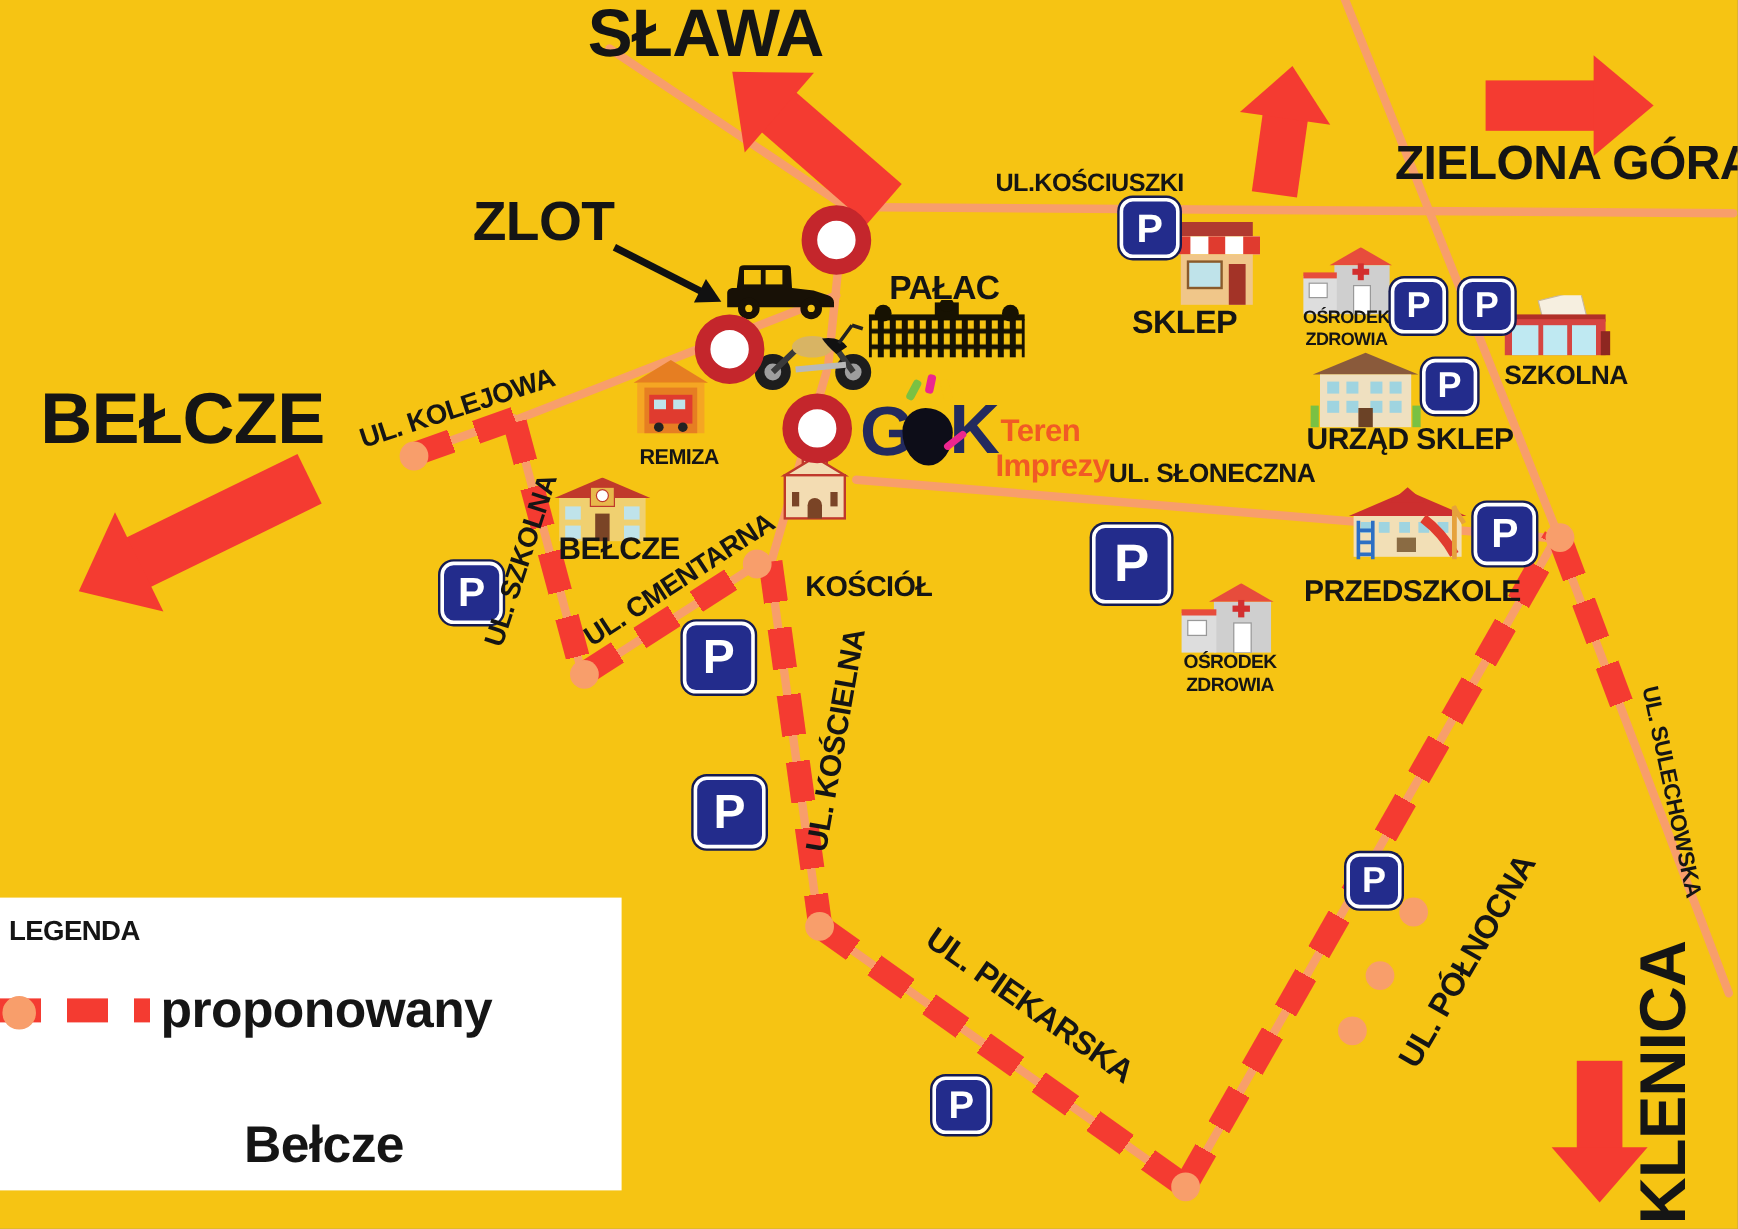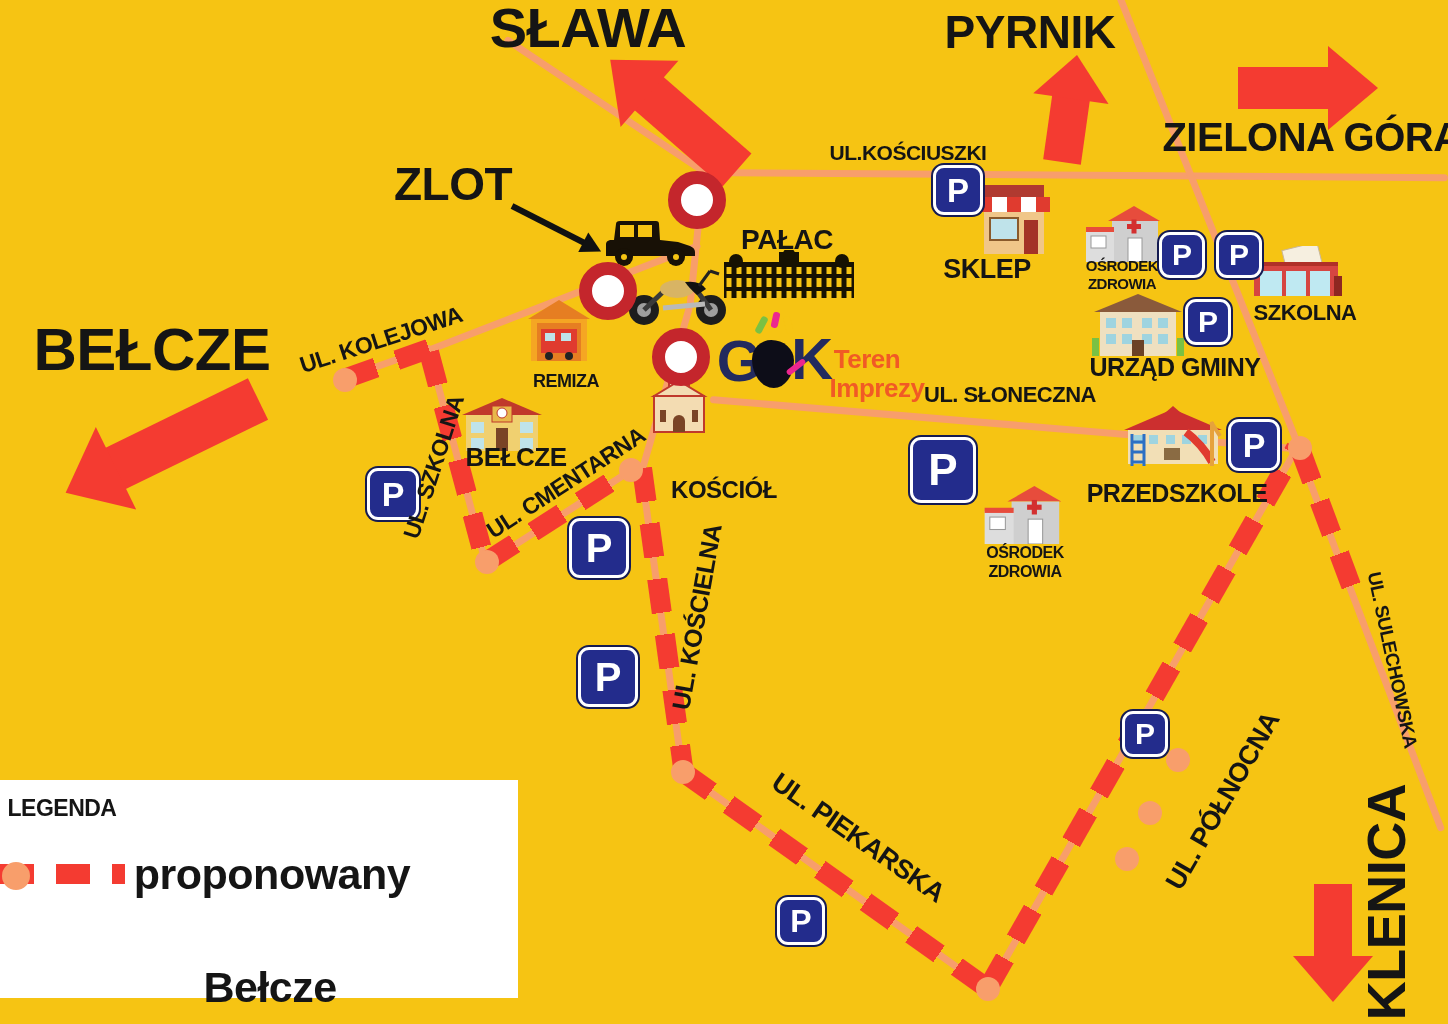--- a/index.html
+++ b/index.html
@@ -28,21 +28,21 @@
     border:13px solid var(--crimson);z-index:5;}
 
   .psign{position:absolute;background:var(--navy);border:3px solid #fff;border-radius:11px;
     box-shadow:0 0 0 2px #151b52;z-index:5;display:flex;align-items:center;justify-content:center;}
   .psign span{color:#fff;font-weight:800;line-height:1;}
 
   .lbl{position:absolute;font-weight:800;color:var(--text);white-space:nowrap;z-index:6;
     transform:translate(-50%,-50%) rotate(var(--r,0deg));letter-spacing:-0.5px;}
   .icon{position:absolute;z-index:4;}
 
-  #legend{position:absolute;left:0;top:780px;width:518px;height:218px;background:var(--legend-bg);z-index:7;}
+  #legend{position:absolute;left:0;top:748px;width:518px;height:244px;background:var(--legend-bg);z-index:7;}
   #legend .lbl{z-index:8;}
 
   .gok-blob{position:absolute;width:42px;height:48px;background:#0d0d18;z-index:4;
     border-radius:46% 54% 48% 52%/40% 42% 58% 60%;}
   .deco{position:absolute;z-index:4;border-radius:3px;}
 </style>
 </head>
 <body>
 
 <div id="canvas">
@@ -304,41 +304,40 @@
       <span style="font-size:30px">P</span>
     </div>
   <div class="psign" style="left:1228px;top:419px;width:52px;height:52px">
       <span style="font-size:34px">P</span>
     </div>
   <div class="psign" style="left:1122px;top:711px;width:46px;height:46px">
       <span style="font-size:30px">P</span>
     </div>
 
   <div class="lbl" style="left:588px;top:27px;font-size:56px">SŁAWA</div>
-  <div class="lbl" style="left:1030px;top:32px;font-size:46px">PYRNIK</div>
   <div class="lbl" style="left:1312px;top:137px;font-size:40px">ZIELONA GÓRA</div>
   <div class="lbl" style="left:152px;top:349px;font-size:60px">BEŁCZE</div>
   <div class="lbl" style="left:1386px;top:902px;font-size:54px;--r:-90deg">KLENICA</div>
   <div class="lbl" style="left:453px;top:184px;font-size:46px">ZLOT</div>
 
   <div class="lbl" style="left:908px;top:153px;font-size:21px">UL.KOŚCIUSZKI</div>
   <div class="lbl" style="left:1010px;top:395px;font-size:22px">UL. SŁONECZNA</div>
   <div class="lbl" style="left:381px;top:340px;font-size:23px;--r:-18deg">UL. KOLEJOWA</div>
   <div class="lbl" style="left:434px;top:467px;font-size:23px;--r:-72deg">UL. SZKOLNA</div>
   <div class="lbl" style="left:566px;top:483px;font-size:23px;--r:-33deg">UL. CMENTARNA</div>
   <div class="lbl" style="left:697px;top:617px;font-size:25px;--r:-80deg">UL. KOŚCIELNA</div>
   <div class="lbl" style="left:858px;top:838px;font-size:27px;--r:35deg">UL. PIEKARSKA</div>
   <div class="lbl" style="left:1223px;top:801px;font-size:27px;--r:-60deg">UL. PÓŁNOCNA</div>
   <div class="lbl" style="left:1392px;top:660px;font-size:19px;--r:78deg">UL. SULECHOWSKA</div>
 
   <div class="lbl" style="left:787px;top:240px;font-size:28px">PAŁAC</div>
   <div class="lbl" style="left:987px;top:269px;font-size:27px">SKLEP</div>
   <div class="lbl" style="left:1122px;top:265px;font-size:15px">OŚRODEK</div>
   <div class="lbl" style="left:1122px;top:283px;font-size:15px">ZDROWIA</div>
-  <div class="lbl" style="left:1175px;top:367px;font-size:25px">URZĄD GMINY</div>
+  <div class="lbl" style="left:1175px;top:367px;font-size:25px">URZĄD SKLEP</div>
   <div class="lbl" style="left:1305px;top:313px;font-size:22px">SZKOLNA</div>
   <div class="lbl" style="left:566px;top:381px;font-size:18px">REMIZA</div>
   <div class="lbl" style="left:516px;top:457px;font-size:26px">BEŁCZE</div>
   <div class="lbl" style="left:724px;top:490px;font-size:24px">KOŚCIÓŁ</div>
   <div class="lbl" style="left:1177px;top:493px;font-size:25px">PRZEDSZKOLE</div>
   <div class="lbl" style="left:1025px;top:553px;font-size:16px">OŚRODEK</div>
   <div class="lbl" style="left:1025px;top:572px;font-size:16px">ZDROWIA</div>
 
   <div id="legend">
     <div class="lbl" style="left:62px;top:28px;font-size:23px">LEGENDA</div>

